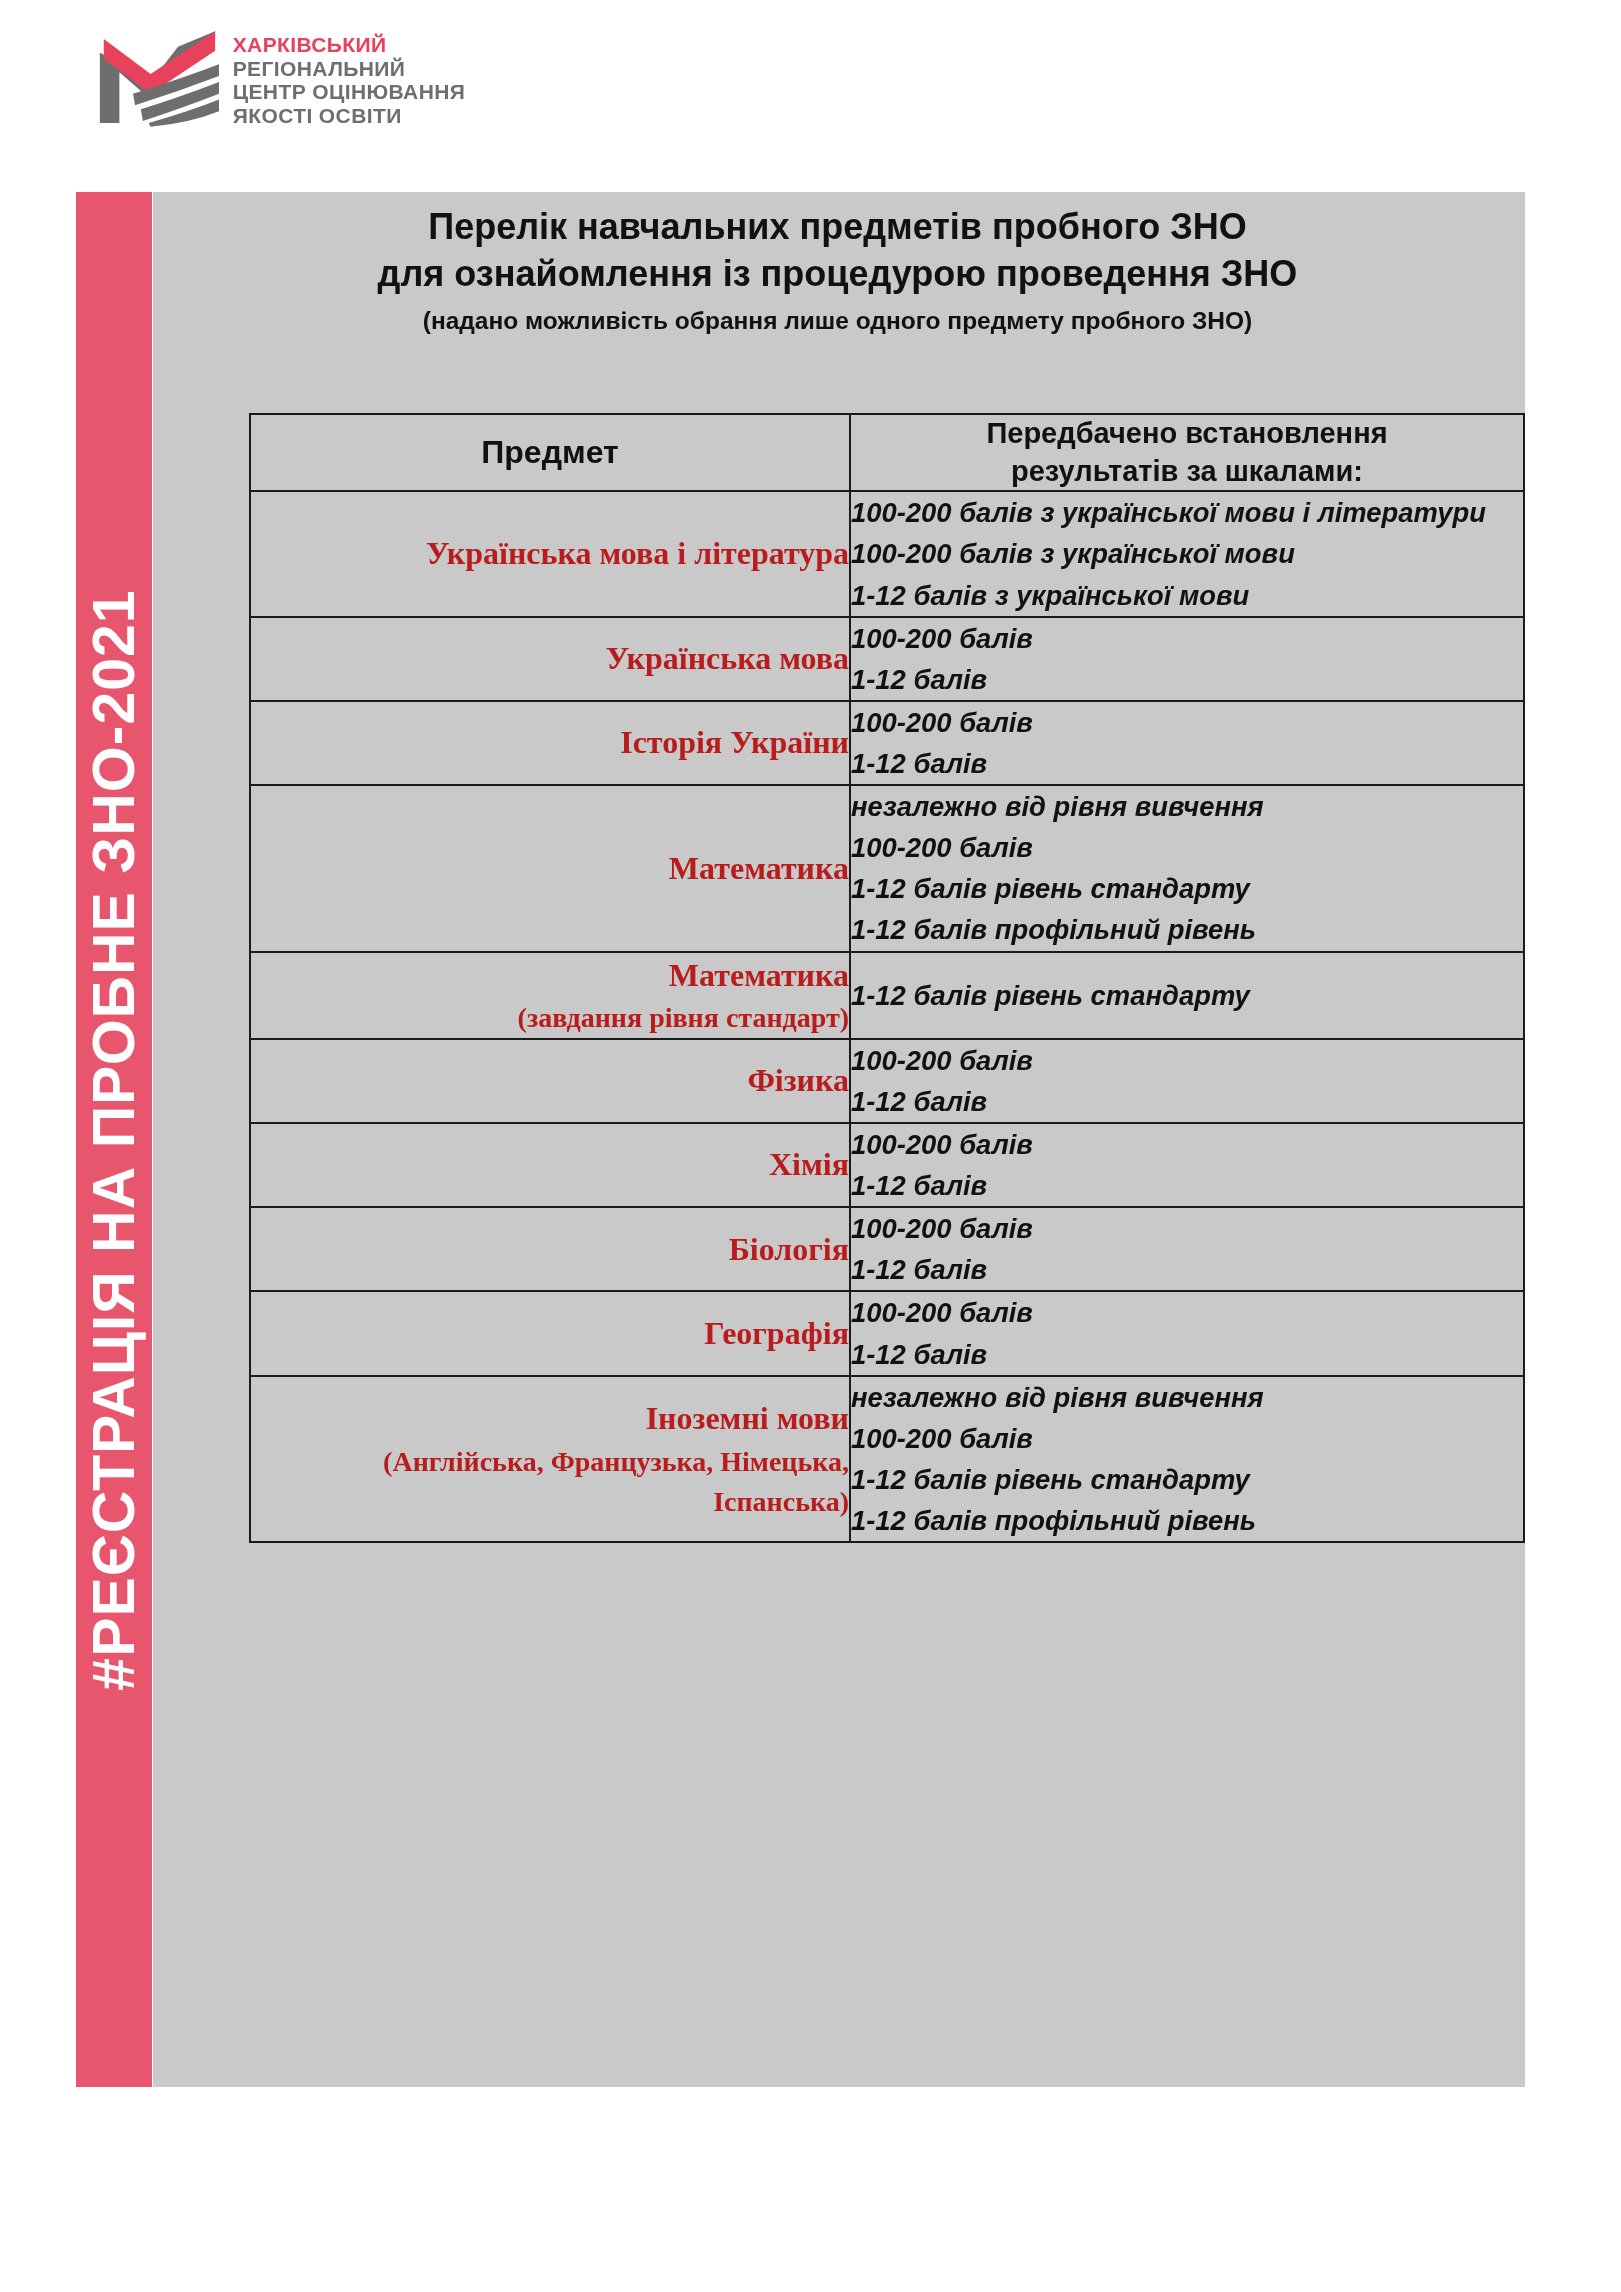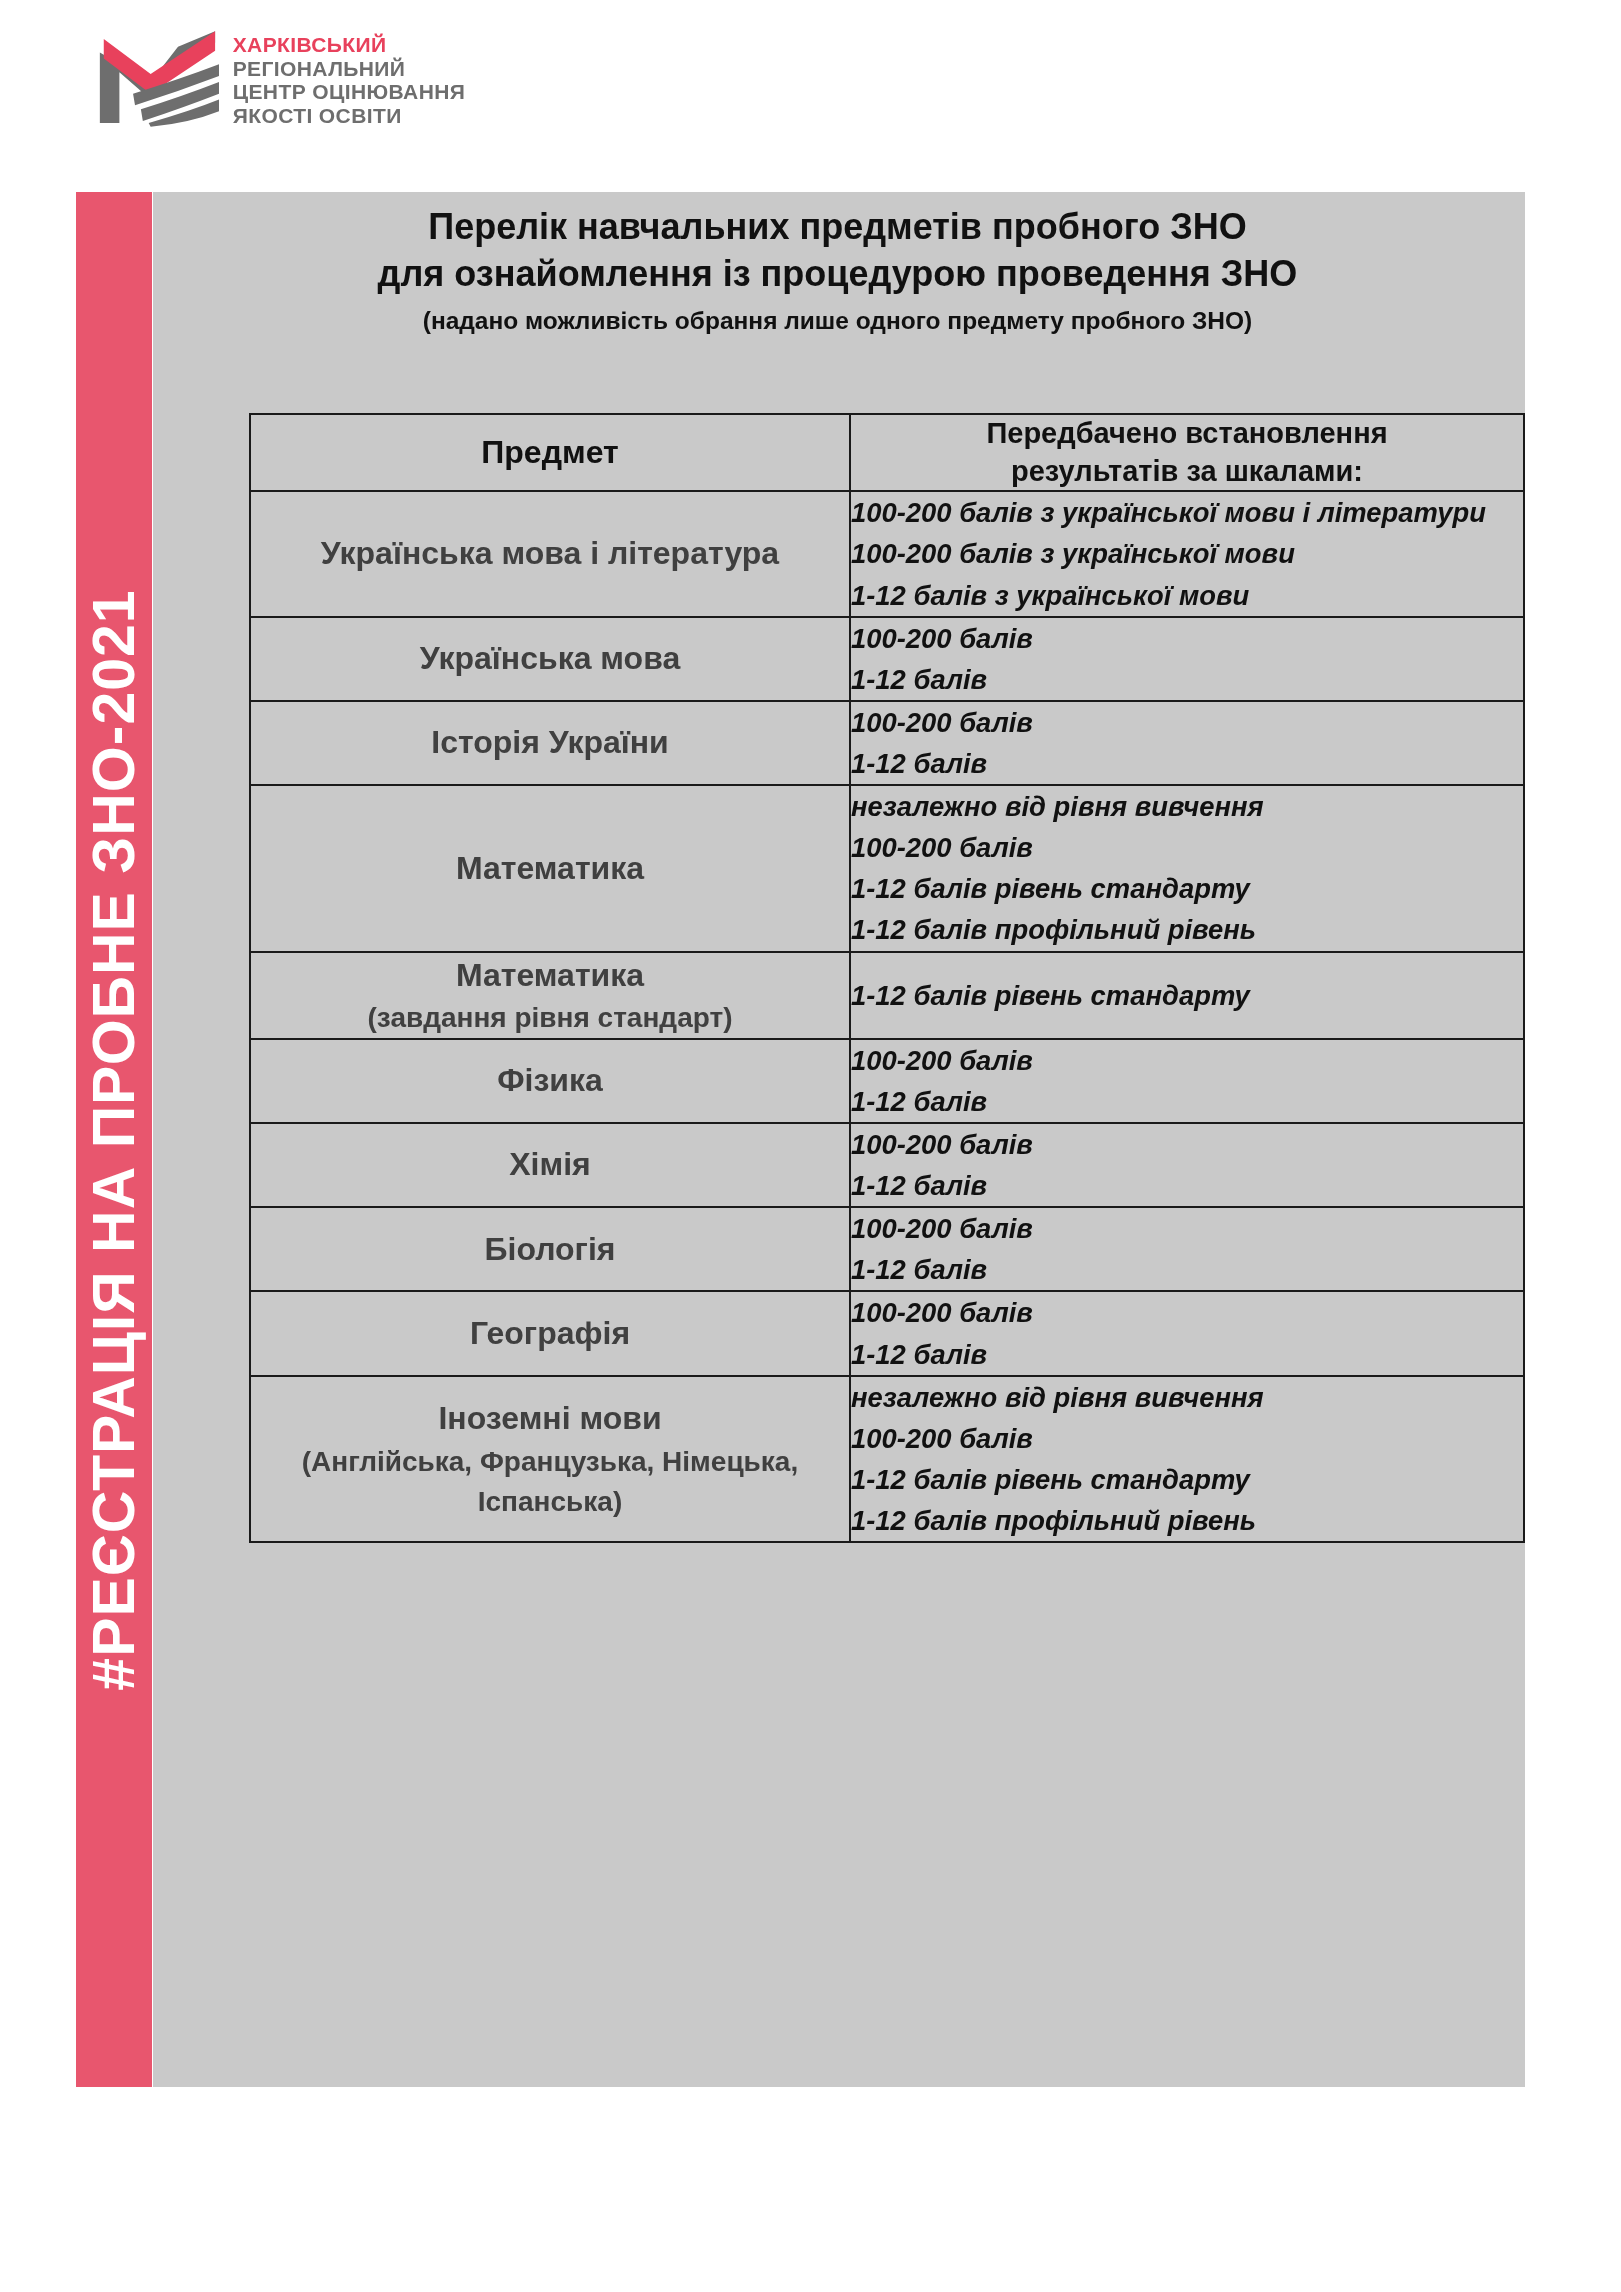--- a/index.html
+++ b/index.html
@@ -118,27 +118,27 @@
   .subject-table th {
     border: 2px solid #1a1a1a;
     background: #c9c9c9;
     padding: 0;
     vertical-align: middle;
   }
   .col-subject { width: 600px; }
   .col-scale   { width: 674px; }
 
   .cell-subject {
-    text-align: center;
+    text-align: right;
     padding: 13.7px 17.6px;
-    font-family: Liberation Sans, sans-serif;
+    font-family: Liberation Serif, serif;
     font-weight: bold;
     font-size: 32px;
     line-height: 1.42;
-    color: #404040;
+    color: #b91c1c;
   }
   .cell-subject .sub-note {
     font-size: 28px;
     display: block;
   }
   .cell-scale {
     text-align: left;
     padding: 11.8px 9.8px 11.8px 21.6px;
     font-family: "Liberation Sans", sans-serif;
     font-weight: bold;

